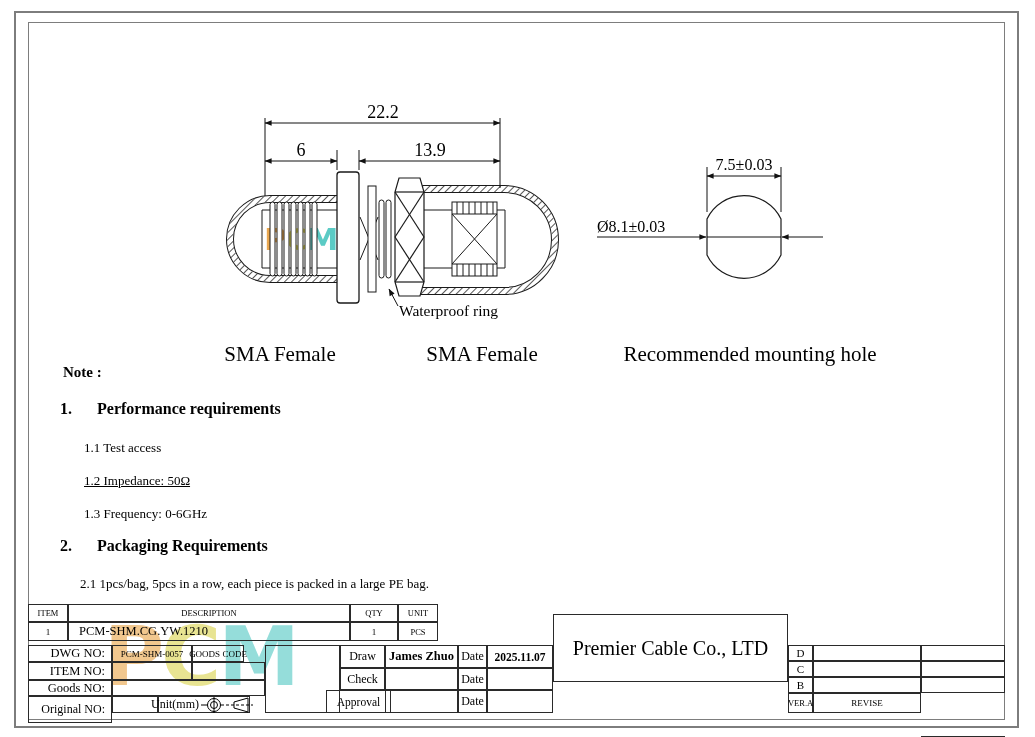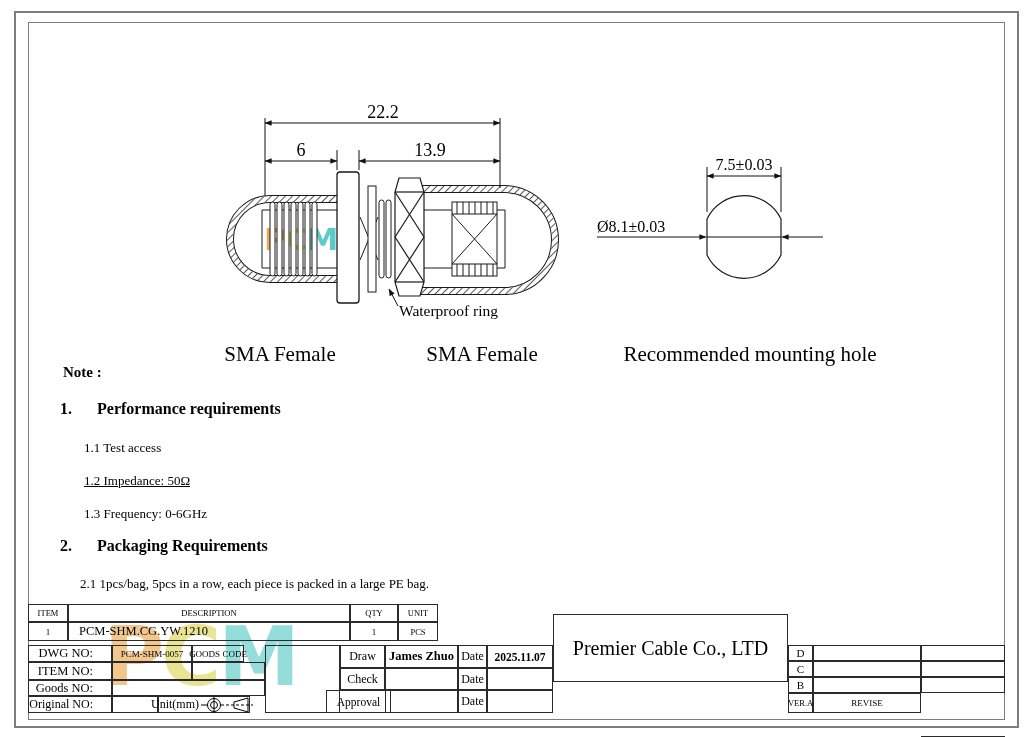--- a/index.html
+++ b/index.html
@@ -20,21 +20,21 @@
   .note-head{position:absolute;z-index:3;font-weight:bold;font-size:15px;}
   .sec{position:absolute;z-index:3;font-weight:bold;font-size:16px;}
   .sec .num{display:inline-block;width:37px;}
   .note-item{position:absolute;z-index:3;font-size:13px;}
   .callout{position:absolute;z-index:3;font-size:15.5px;}
   
   .tcell{position:absolute;z-index:3;box-sizing:border-box;border:1.2px solid #2a2a2a;
          display:flex;align-items:center;justify-content:center;background:transparent;
          font-family:"Liberation Serif",serif;white-space:nowrap;overflow:visible;}
   .tl{justify-content:flex-start;padding-left:10px;}
-  .tr{justify-content:flex-end;padding-right:18px;}
+  .tr{justify-content:flex-end;padding-right:6px;}
   .b{font-weight:bold;}
   .fs8{font-size:8.5px;} .fs9{font-size:9px;} .fs11{font-size:11px;} .fs115{font-size:11.5px;}
   .fs12{font-size:12px;} .fs125{font-size:12.5px;} .fs20{font-size:20px;}
   .unitwrap{display:flex;align-items:center;gap:2px;}
 </style>
 </head>
 <body>
 
 <div class="sheet">
 
@@ -187,21 +187,21 @@
   <div class="tcell fs8" style="left:398px;top:622px;width:40px;height:19px;">PCS</div>
 
   <div class="tcell tr fs125" style="left:28px;top:645px;width:84px;height:17px;">DWG NO:</div>
   <div class="tcell fs9" style="left:112px;top:645px;width:80px;height:17px;">PCM-SHM-0057</div>
   <div class="tcell fs9" style="left:192px;top:645px;width:52px;height:17px;">GOODS CODE</div>
   <div class="tcell tr fs125" style="left:28px;top:662px;width:84px;height:18px;">ITEM NO:</div>
   <div class="tcell" style="left:112px;top:662px;width:80px;height:18px;"></div>
   <div class="tcell" style="left:192px;top:662px;width:73px;height:18px;"></div>
   <div class="tcell tr fs125" style="left:28px;top:680px;width:84px;height:16px;">Goods NO:</div>
   <div class="tcell" style="left:112px;top:680px;width:153px;height:16px;"></div>
-  <div class="tcell tr fs12" style="left:28px;top:696px;width:84px;height:17px;">Original NO:</div>
+  <div class="tcell tr fs12" style="left:28px;top:696px;width:84px;height:27px;">Original NO:</div>
   <div class="tcell" style="left:112px;top:696px;width:46px;height:17px;"></div>
   <div class="tcell fs12" style="left:158px;top:696px;width:92px;height:17px;">
     <span class="unitwrap">
       <span>Unit(mm)</span>
       <svg width="56" height="18" viewBox="0 0 56 18" style="display:block;">
         <g stroke="#000" fill="none" stroke-width="1">
           <line x1="0" y1="9" x2="6.5" y2="9"></line>
           <circle cx="13" cy="9" r="6.5"></circle>
           <circle cx="13" cy="9" r="3.5"></circle>
           <line x1="13" y1="1" x2="13" y2="17"></line>

